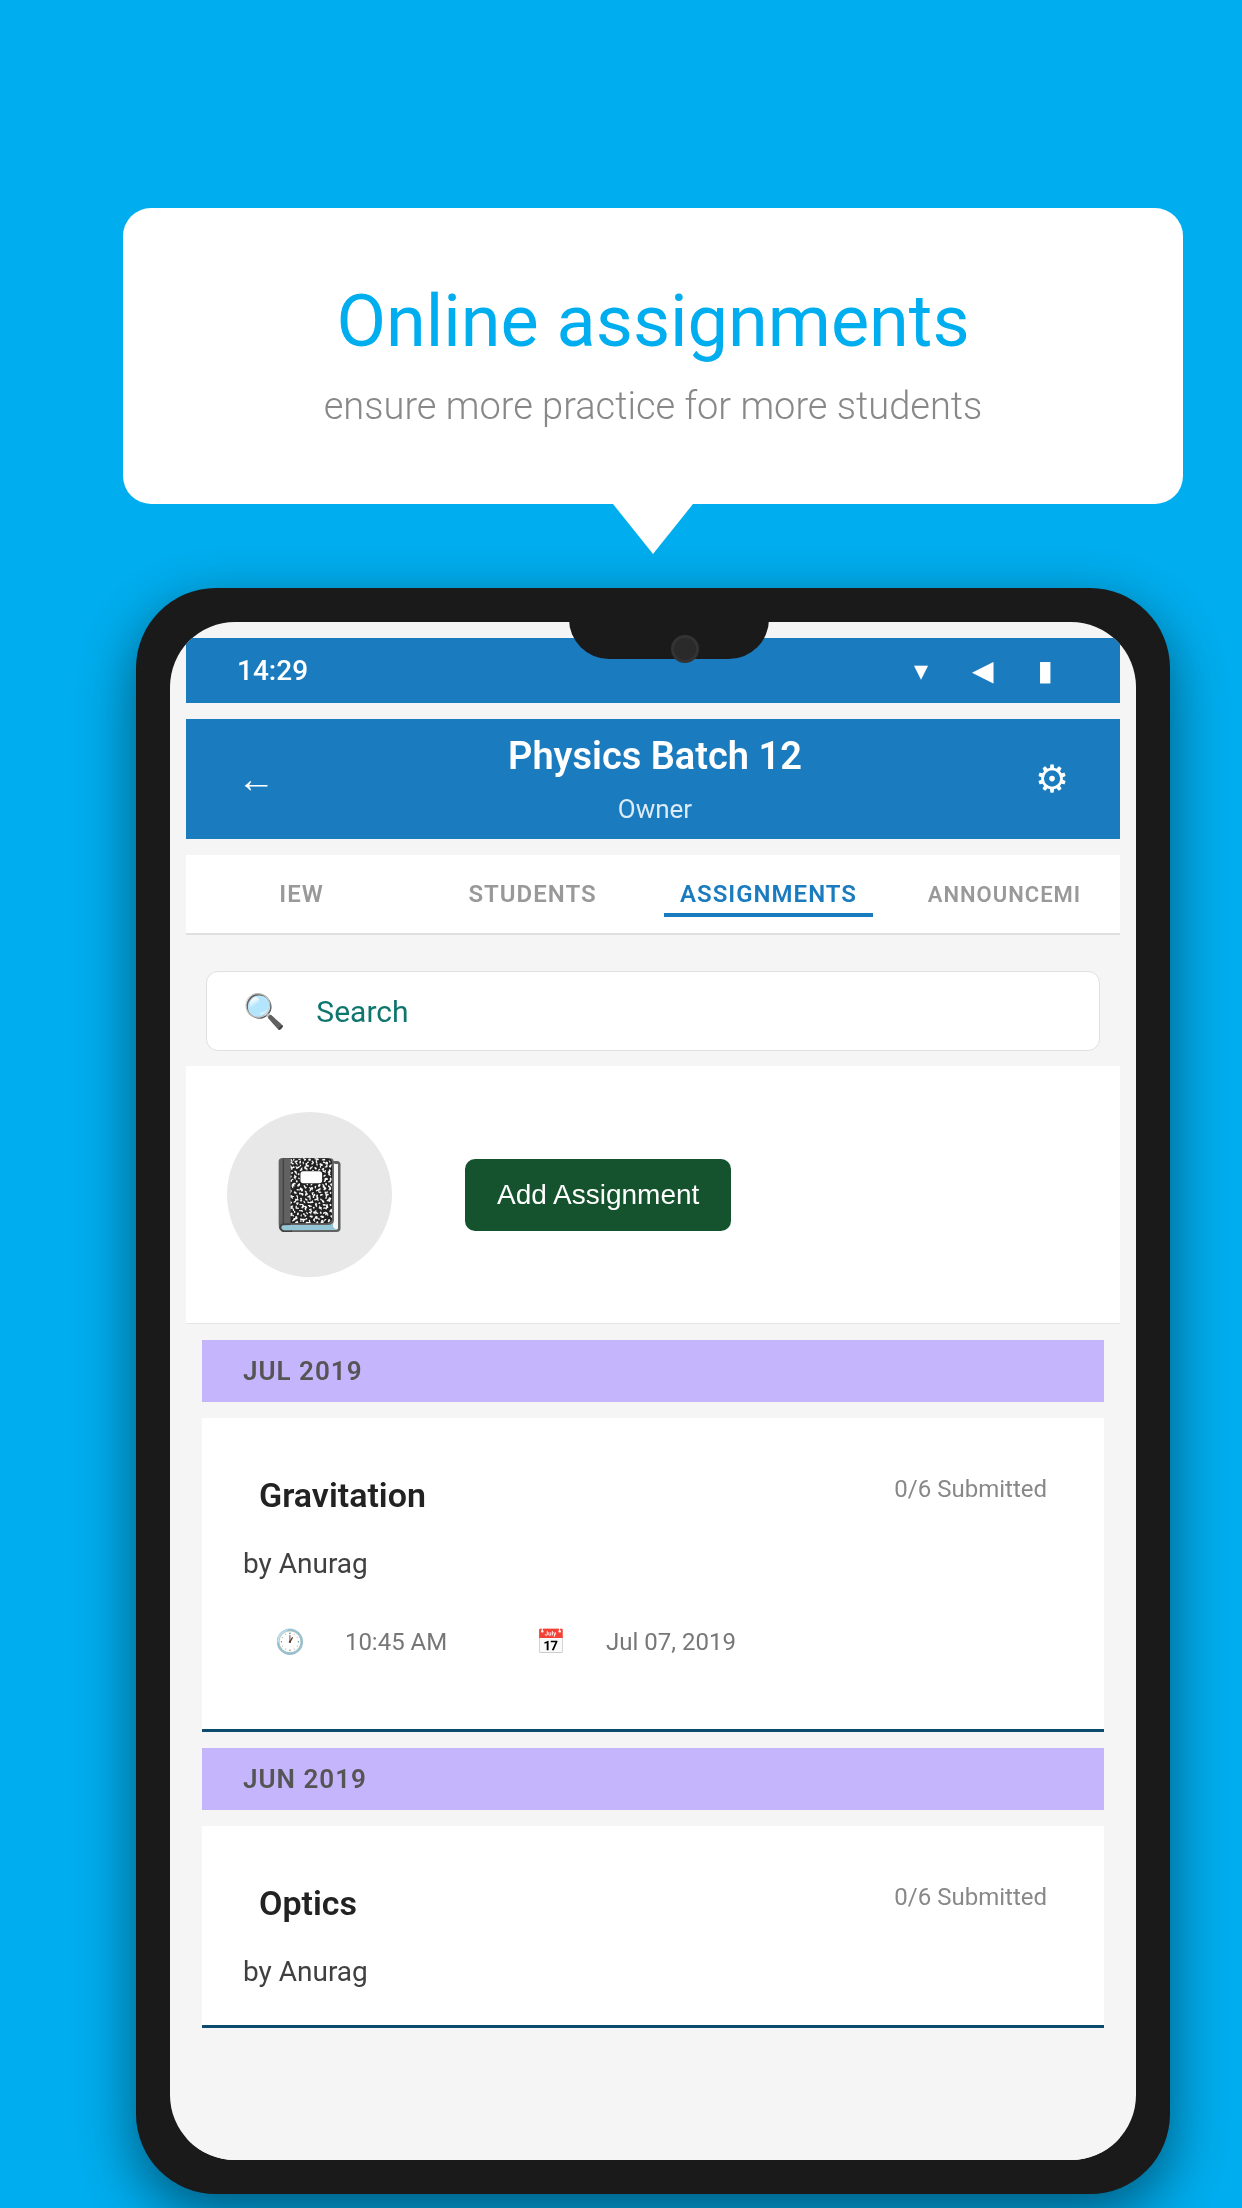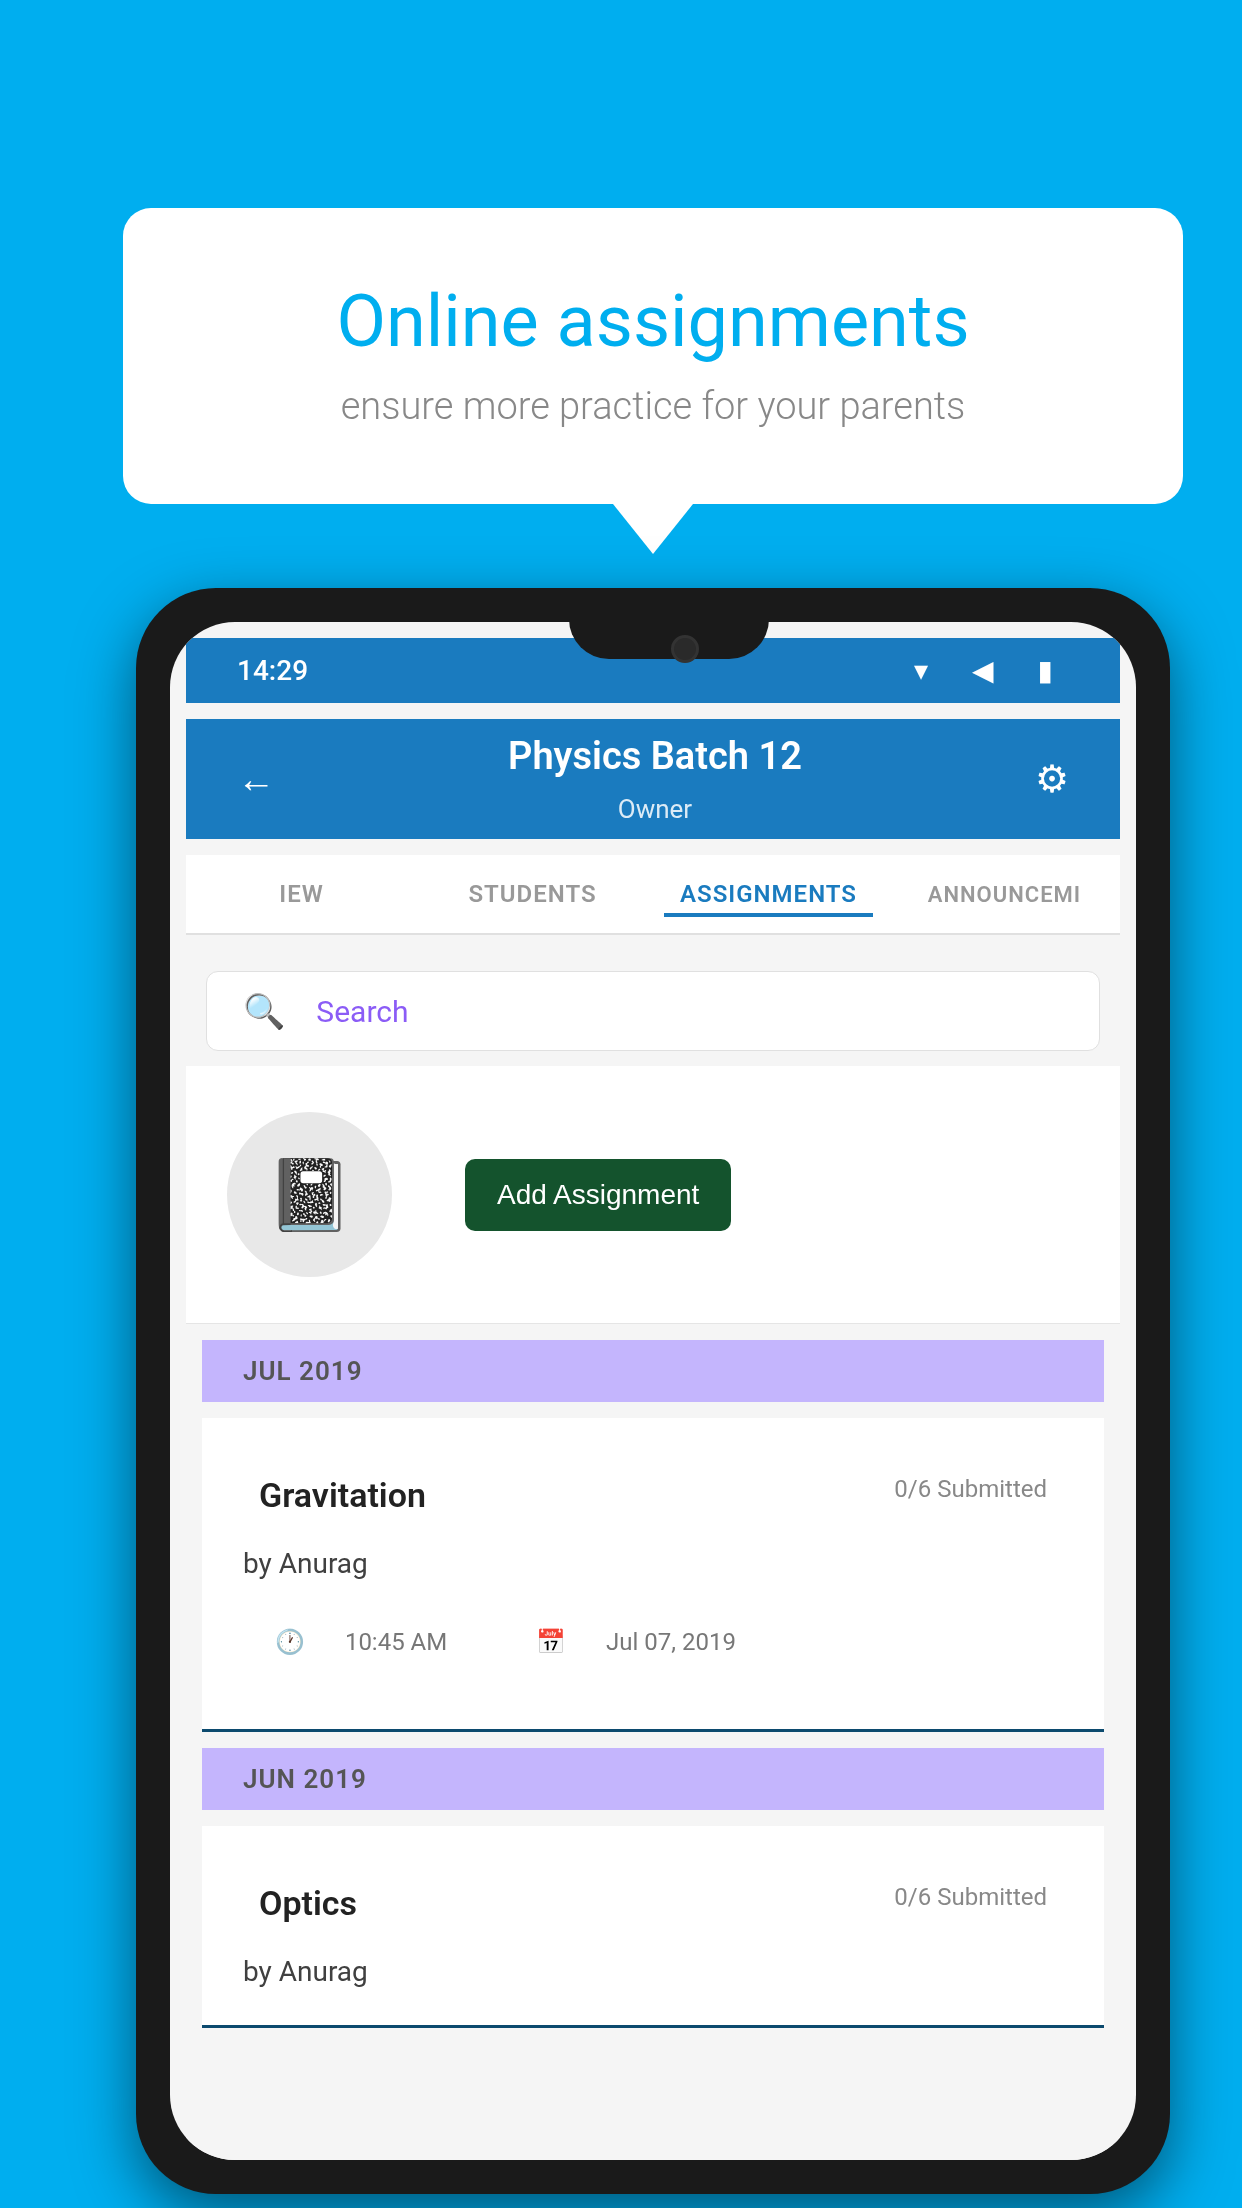--- a/index.html
+++ b/index.html
@@ -196,21 +196,21 @@
       padding: 0 20px;
       height: 80px;
     }
     .search-icon-span {
       font-size: 34px;
       color: #aaa;
       margin-right: 15px;
     }
     .search-input-text {
       font-size: 30px;
-      color: #8b5cf6;
+      color: #0f766e;
     }
 
     
     .promo-block {
       background: white;
       margin: 0 0 0 0;
       padding: 30px 25px;
       display: flex;
       align-items: center;
       gap: 25px;
@@ -296,21 +296,21 @@
       display: flex;
       align-items: center;
       gap: 8px;
     }
   </style>
 </head>
 <body>
 
 <div class="speech-bubble">
   <div class="speech-bubble-title">Online assignments</div>
-  <div class="speech-bubble-subtitle">ensure more practice for your parents</div>
+  <div class="speech-bubble-subtitle">ensure more practice for more students</div>
 </div>
 
 <div class="phone-frame">
 
   <div class="phone-notch">
     <div class="phone-camera"></div>
   </div>
 
   <div class="phone-screen">
 

